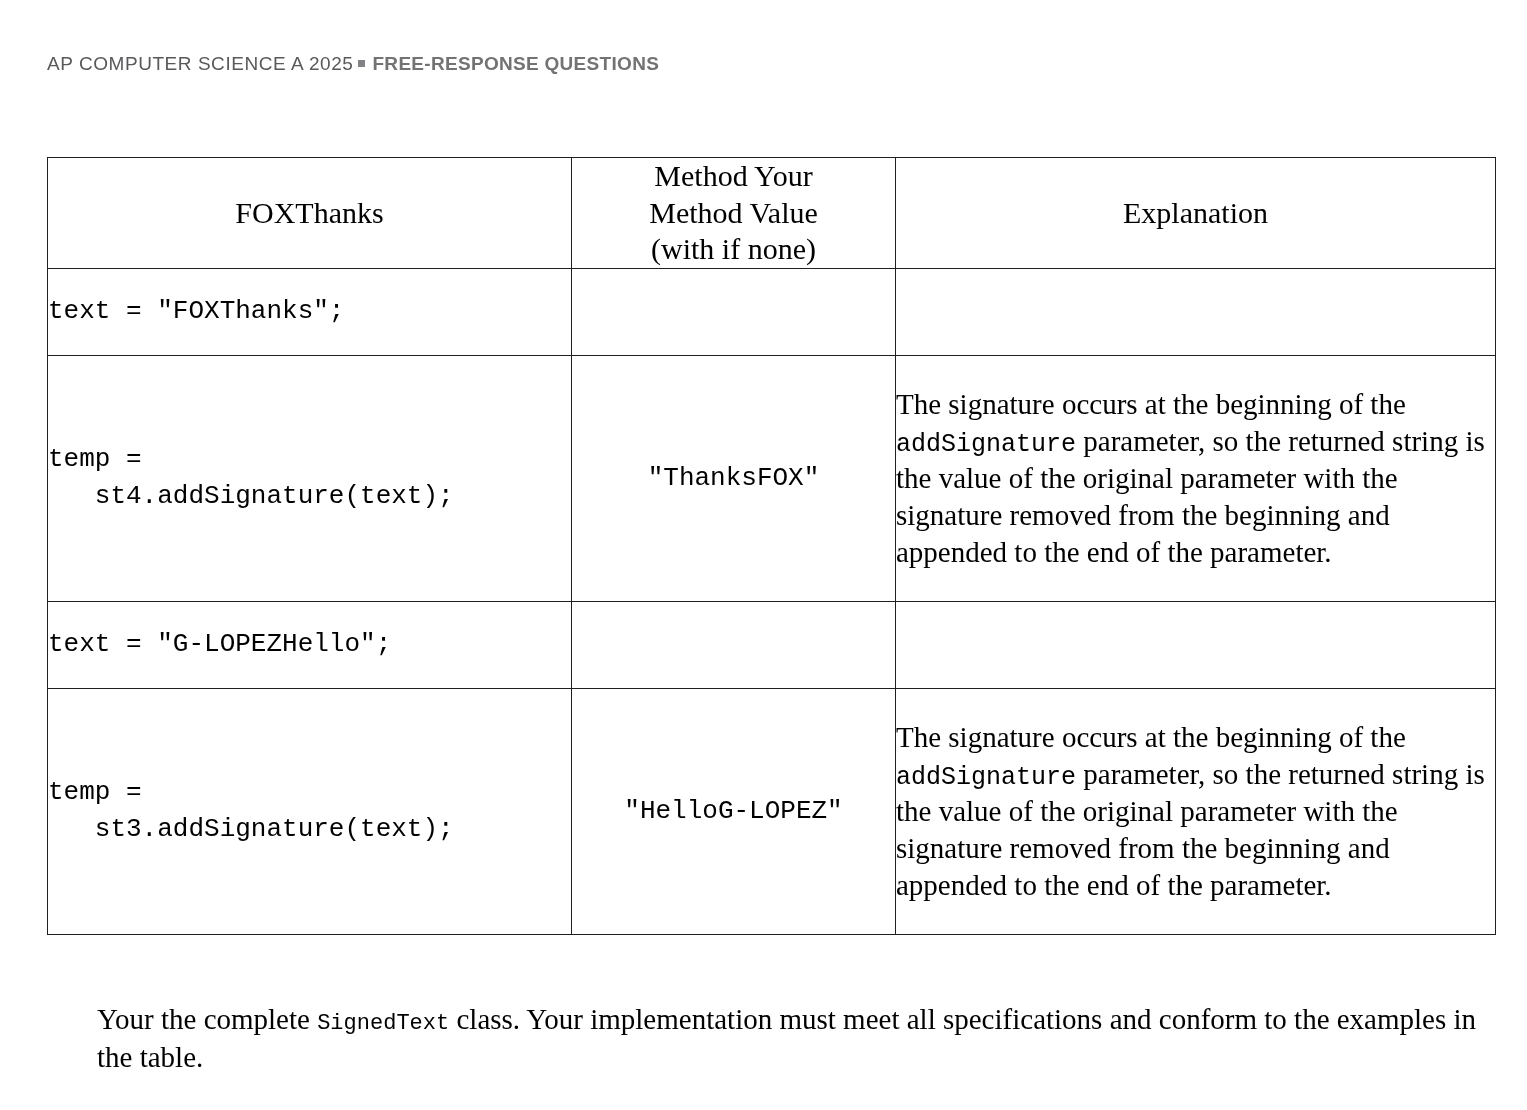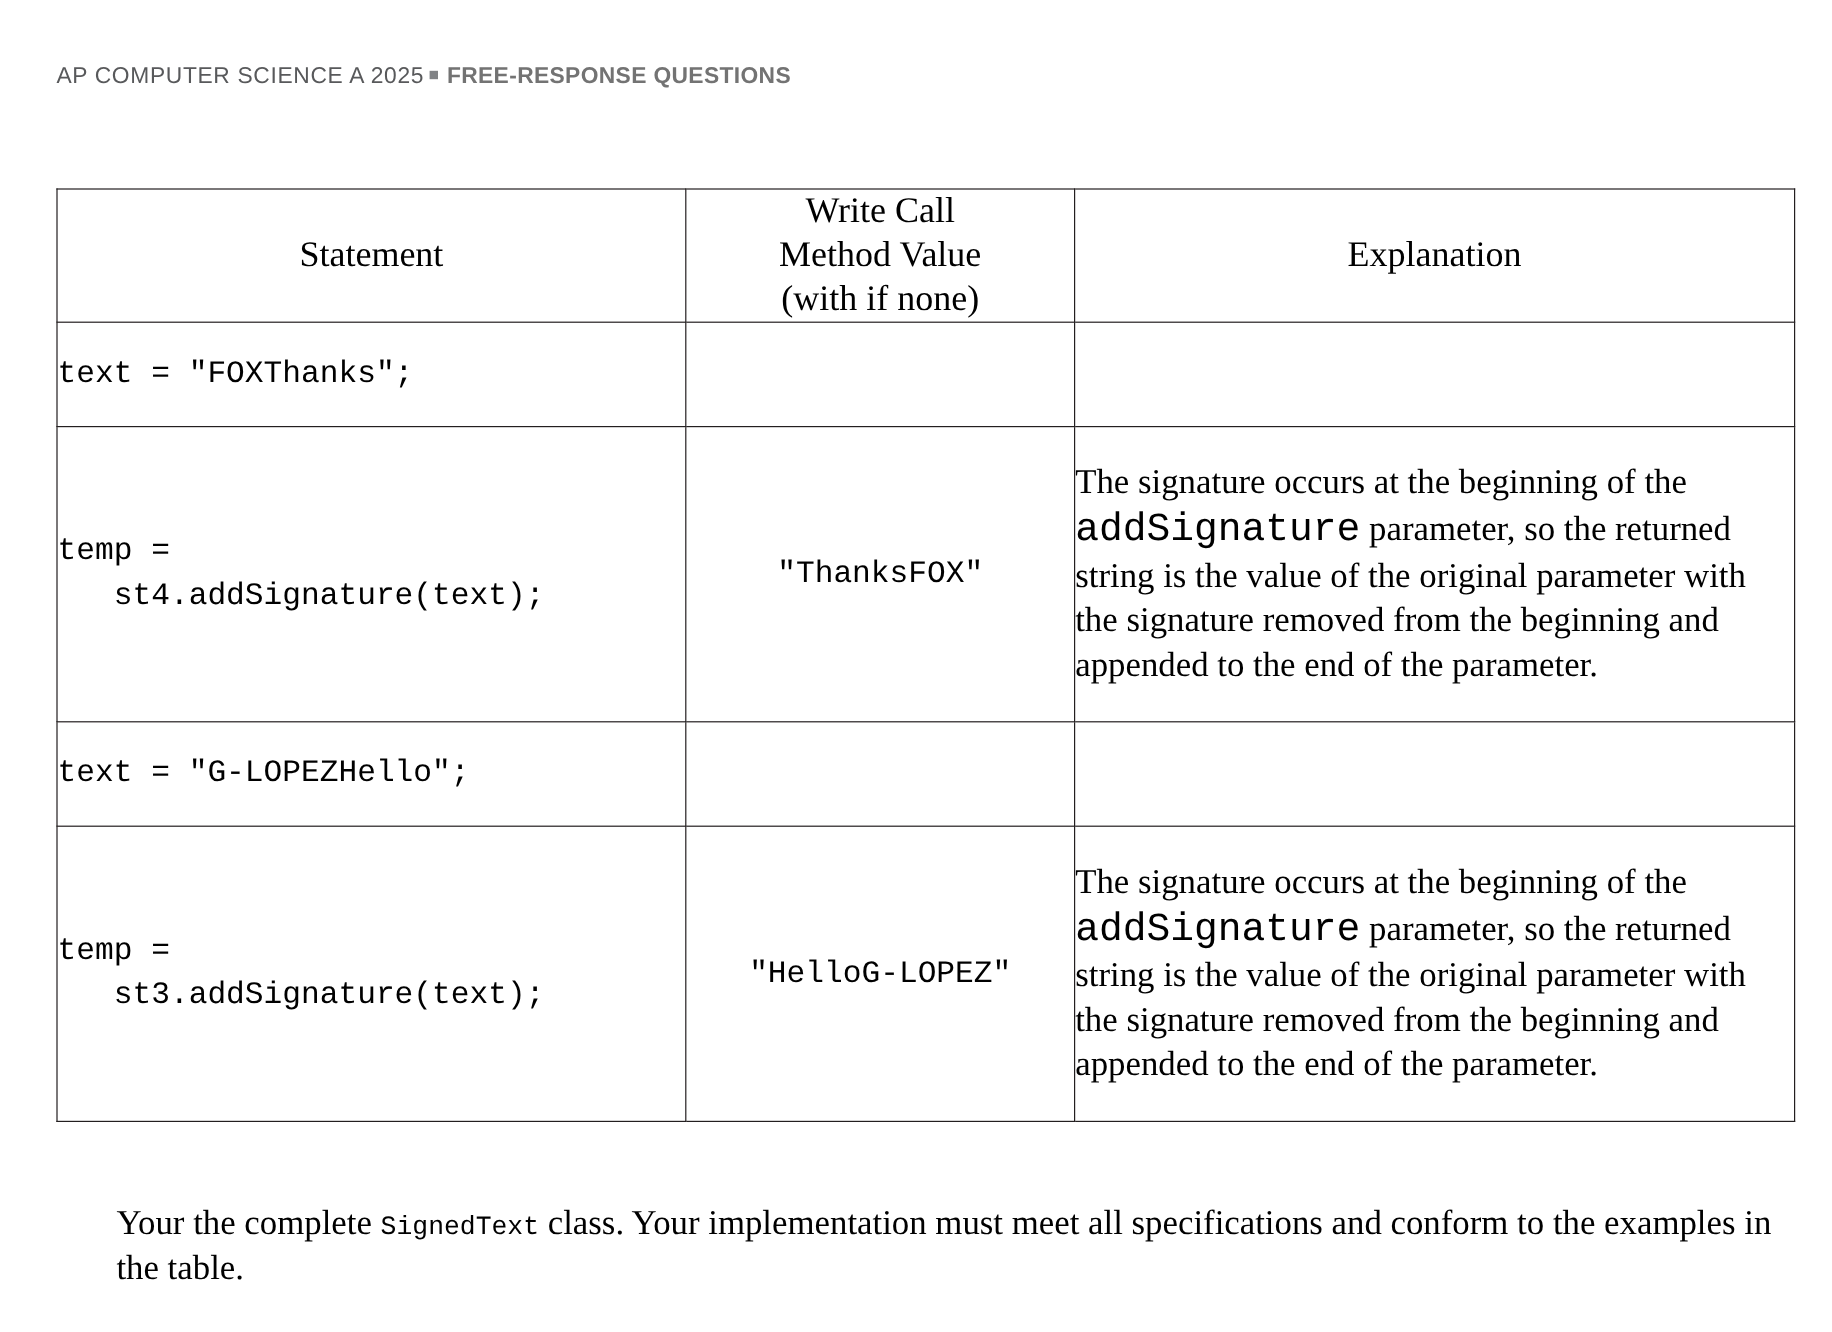--- a/index.html
+++ b/index.html
@@ -97,21 +97,21 @@
   }
 
   .cell-explanation {
     font-size: 29px;
     line-height: 1.265;
     text-align: left;
     padding: 12px 12px 12px 14px;
   }
   .cell-explanation .mono {
     font-family: "Liberation Mono", monospace;
-    font-size: 33px;
+    font-size: 25px;
   }
 
   
   .closing-para {
     position: absolute;
     left: 97px;
     top: 972px;
     width: 1380px;
     font-size: 29px;
     line-height: 1.3;
@@ -131,24 +131,24 @@
 
 <table class="example-table">
   <colgroup>
     <col class="col-statement">
     <col class="col-return">
     <col class="col-explanation">
   </colgroup>
   <thead>
     <tr>
       <th class="hdr-cell">
-        <span class="hdr-line">Statement</span>
+        <span class="hdr-line">FOXThanks</span>
       </th>
       <th class="hdr-cell">
-        <span class="hdr-line">Write Call</span>
+        <span class="hdr-line">Method Your</span>
         <span class="hdr-line">Method Value</span>
         <span class="hdr-line">(with if none)</span>
       </th>
       <th class="hdr-cell">
         <span class="hdr-line">Explanation</span>
       </th>
     </tr>
   </thead>
   <tbody>
     <tr class="row-short">

